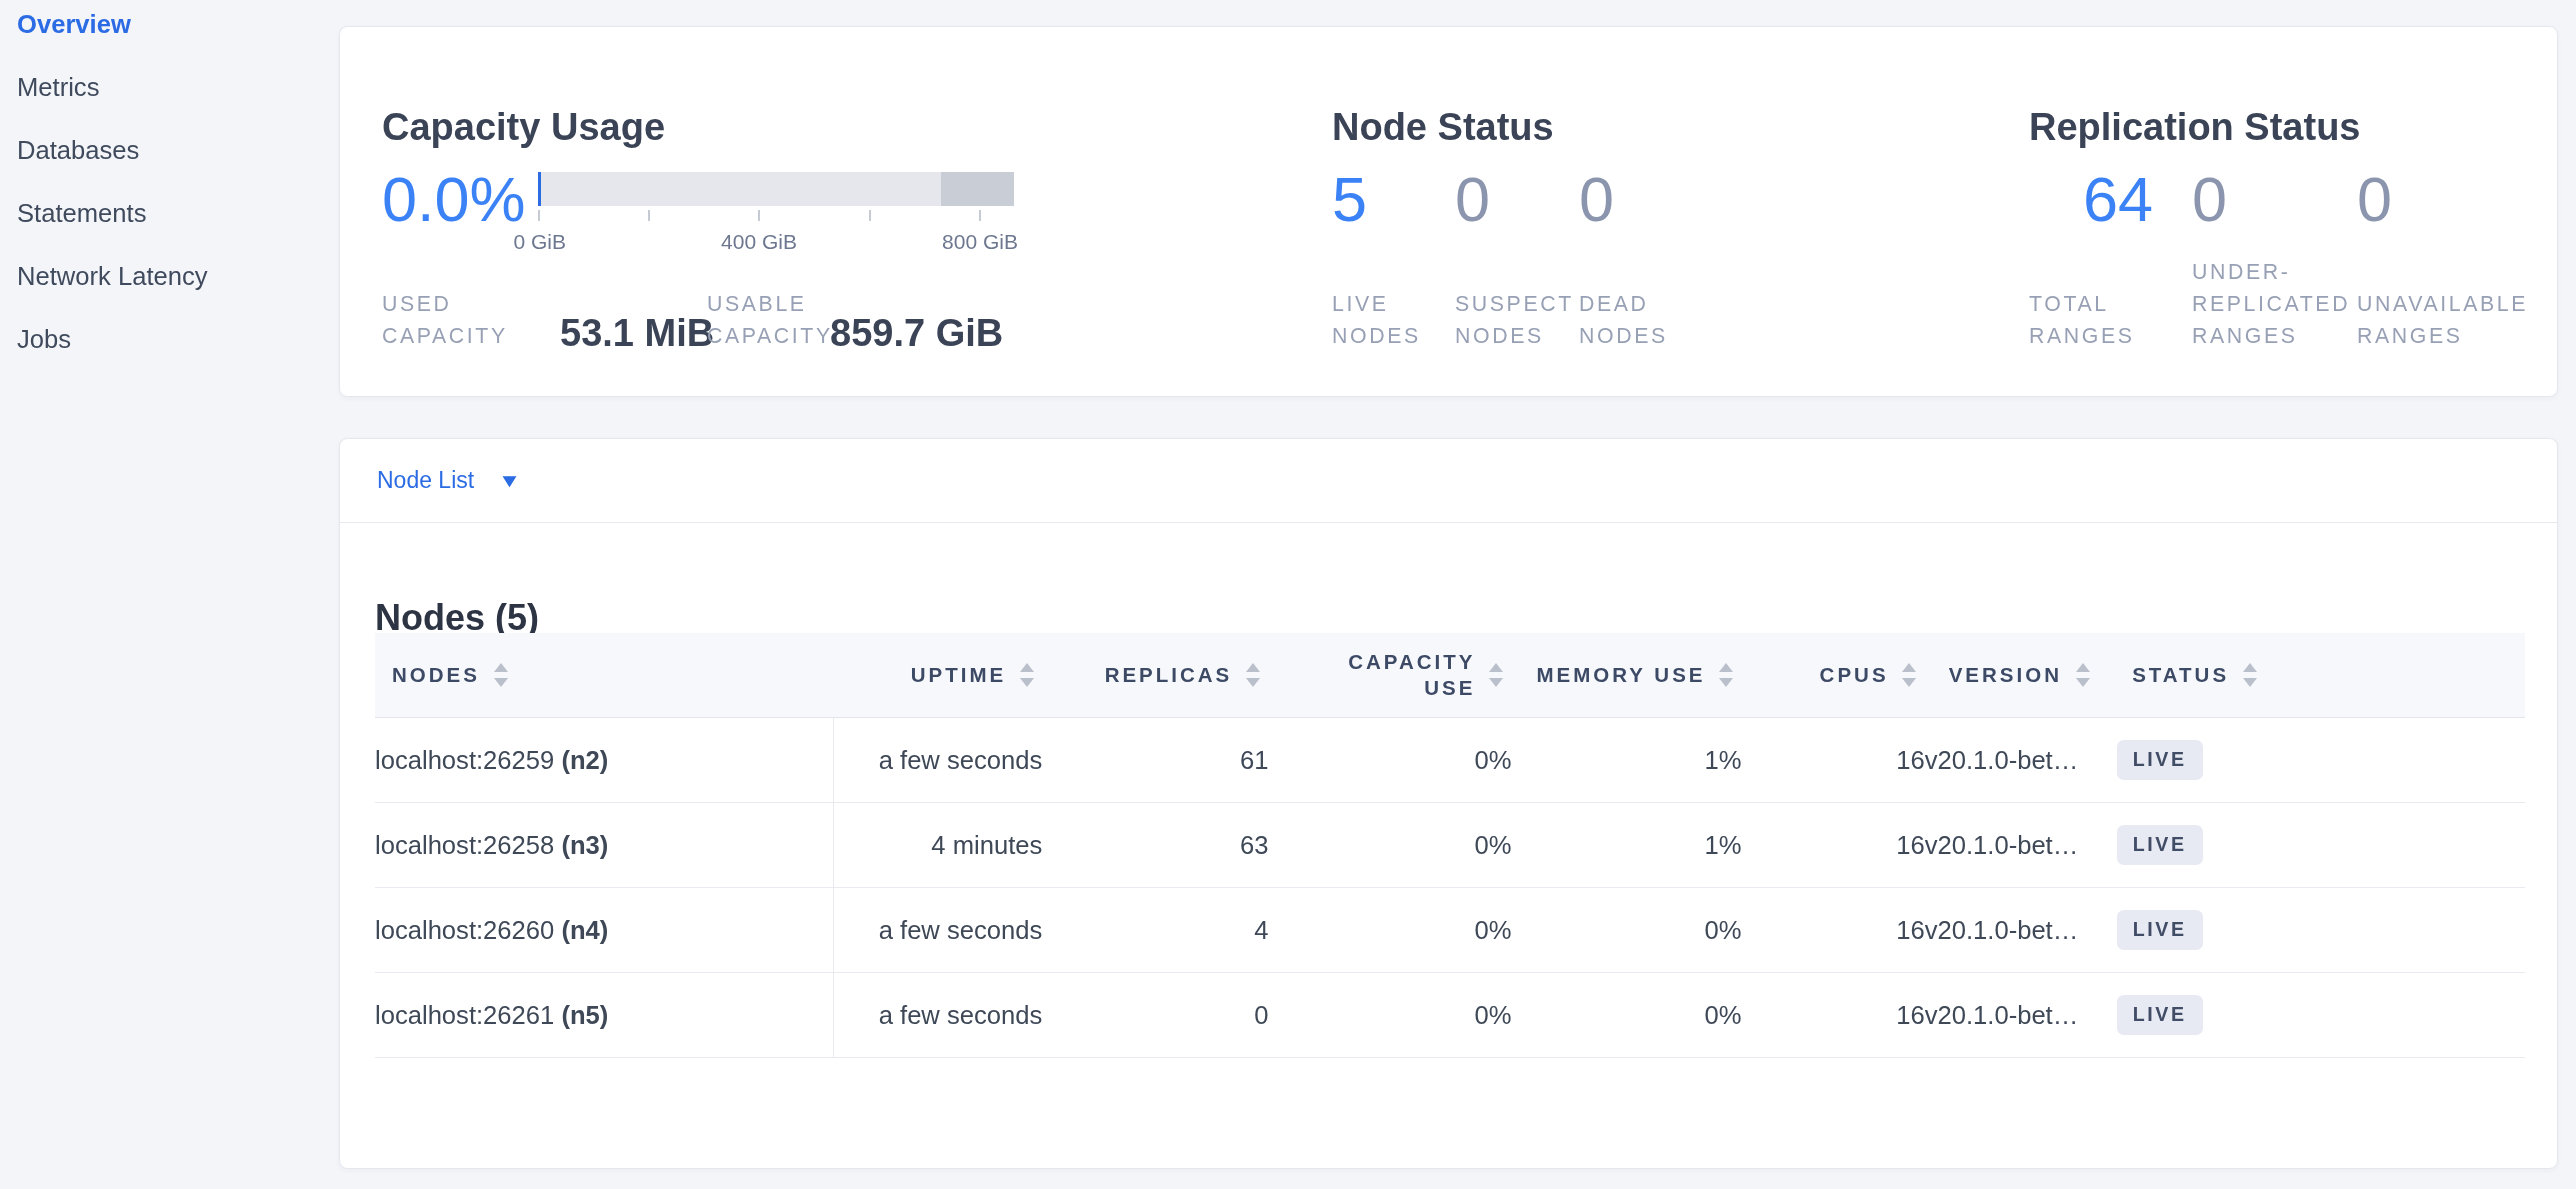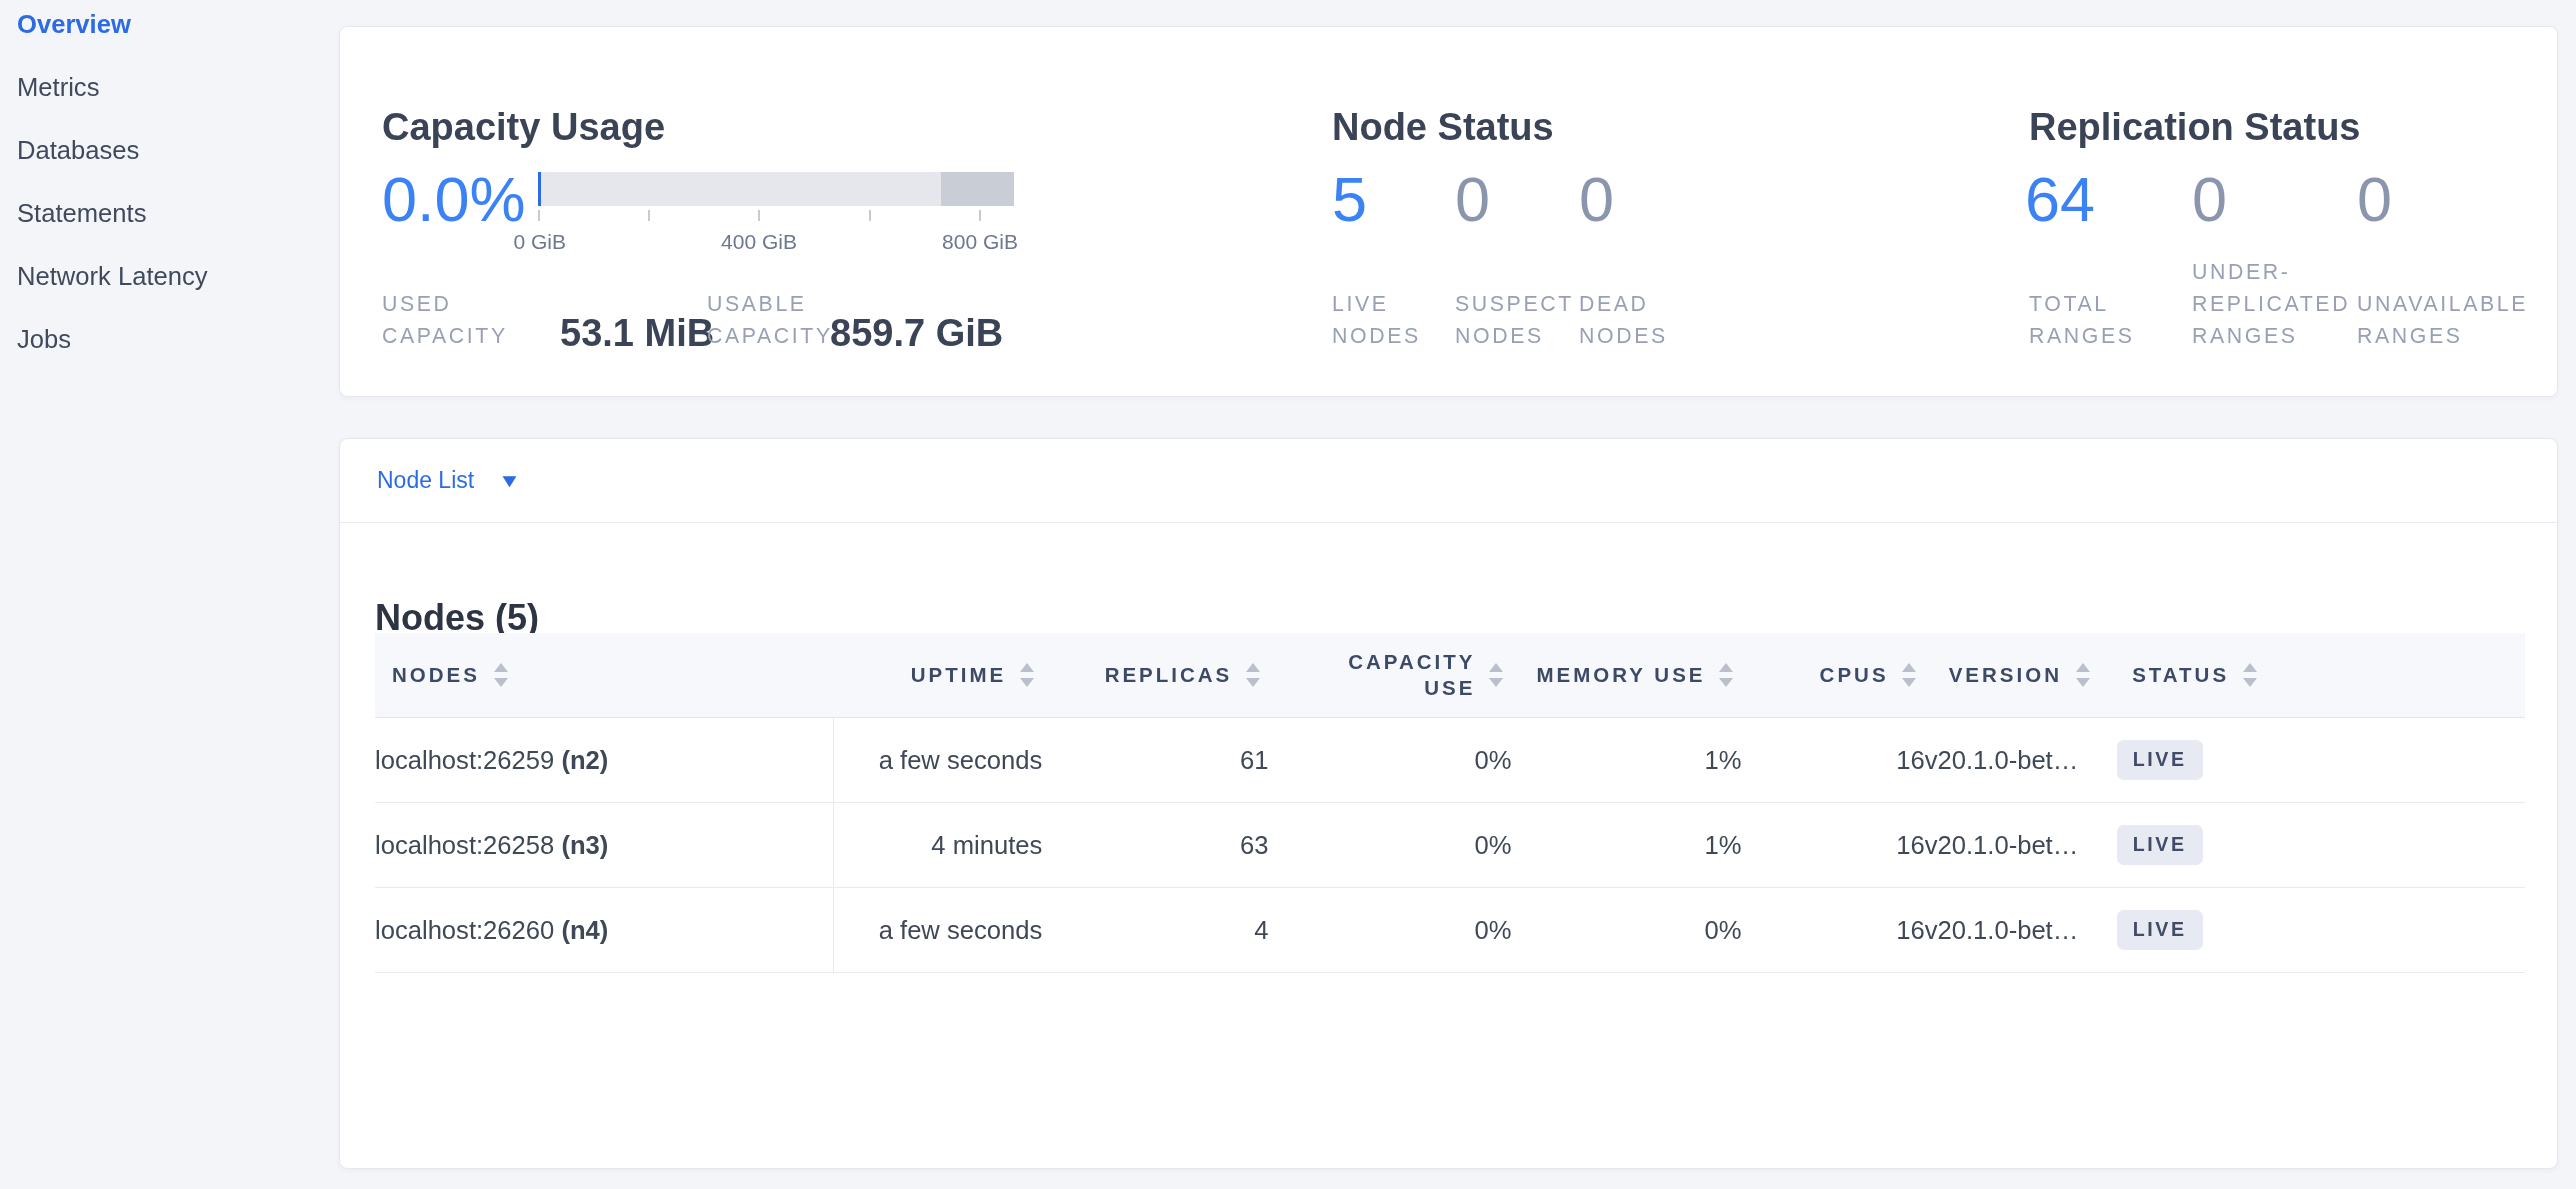--- a/index.html
+++ b/index.html
@@ -120,21 +120,21 @@
     <div class="stat-label" style="left:1115px;">
       <div>SUSPECT</div>
       <div>NODES</div>
     </div>
     <div class="stat-label" style="left:1239px;">
       <div>DEAD</div>
       <div>NODES</div>
     </div>
 
     <h3 class="sec-title" style="left:1689px;">Replication Status</h3>
-    <div class="bignum" style="left:1685px;">64</div>
+    <div class="bignum" style="left:1743px;">64</div>
     <div class="bignum light" style="left:1852px;">0</div>
     <div class="bignum light" style="left:2017px;">0</div>
     <div class="stat-label" style="left:1689px;">
       <div>TOTAL</div>
       <div>RANGES</div>
     </div>
     <div class="stat-label" style="left:1852px;">
       <div>UNDER-</div>
       <div>REPLICATED</div>
       <div>RANGES</div>
@@ -266,18 +266,28 @@
         <tr>
           <td class="c-nodes"><span>localhost:26260</span> <span class="nid">(n4)</span></td>
           <td class="num">a few seconds</td>
           <td class="num">4</td>
           <td class="num">0%</td>
           <td class="num">0%</td>
           <td class="num">16</td>
           <td class="c-version">v20.1.0-bet…</td>
           <td class="c-status"><span class="badge">LIVE</span></td>
         </tr>
+        <tr>
+          <td class="c-nodes"><span>localhost:26261</span> <span class="nid">(n5)</span></td>
+          <td class="num">a few seconds</td>
+          <td class="num">0</td>
+          <td class="num">0%</td>
+          <td class="num">0%</td>
+          <td class="num">16</td>
+          <td class="c-version">v20.1.0-bet…</td>
+          <td class="c-status"><span class="badge">LIVE</span></td>
+        </tr>
       </tbody>
     </table>
   </section>
 
 </div>
 
 
 </body></html>

